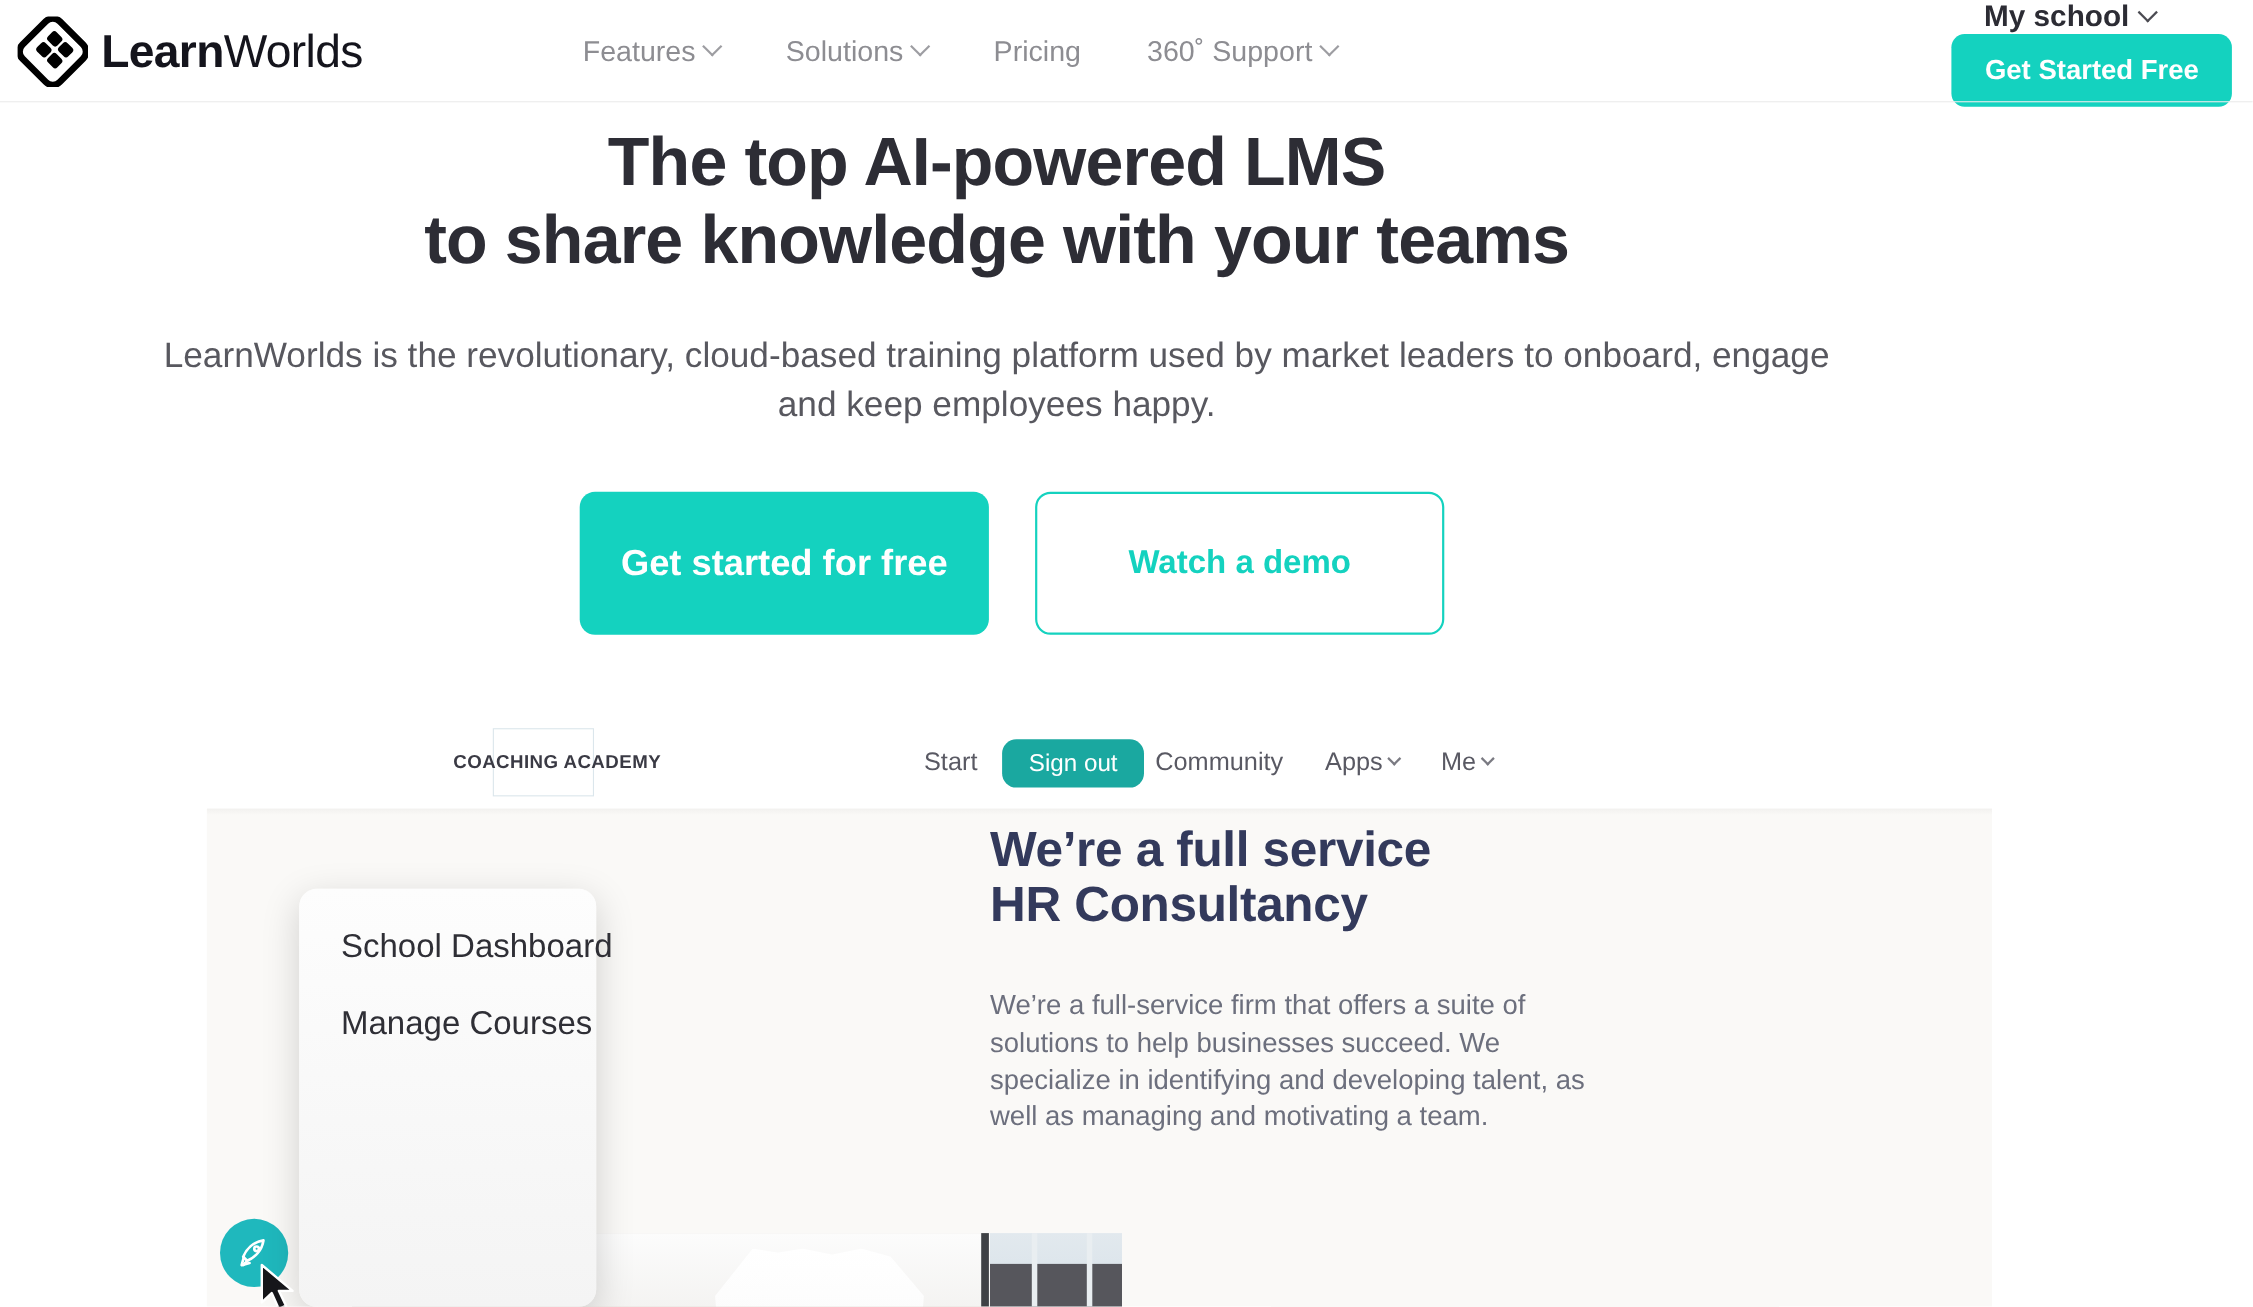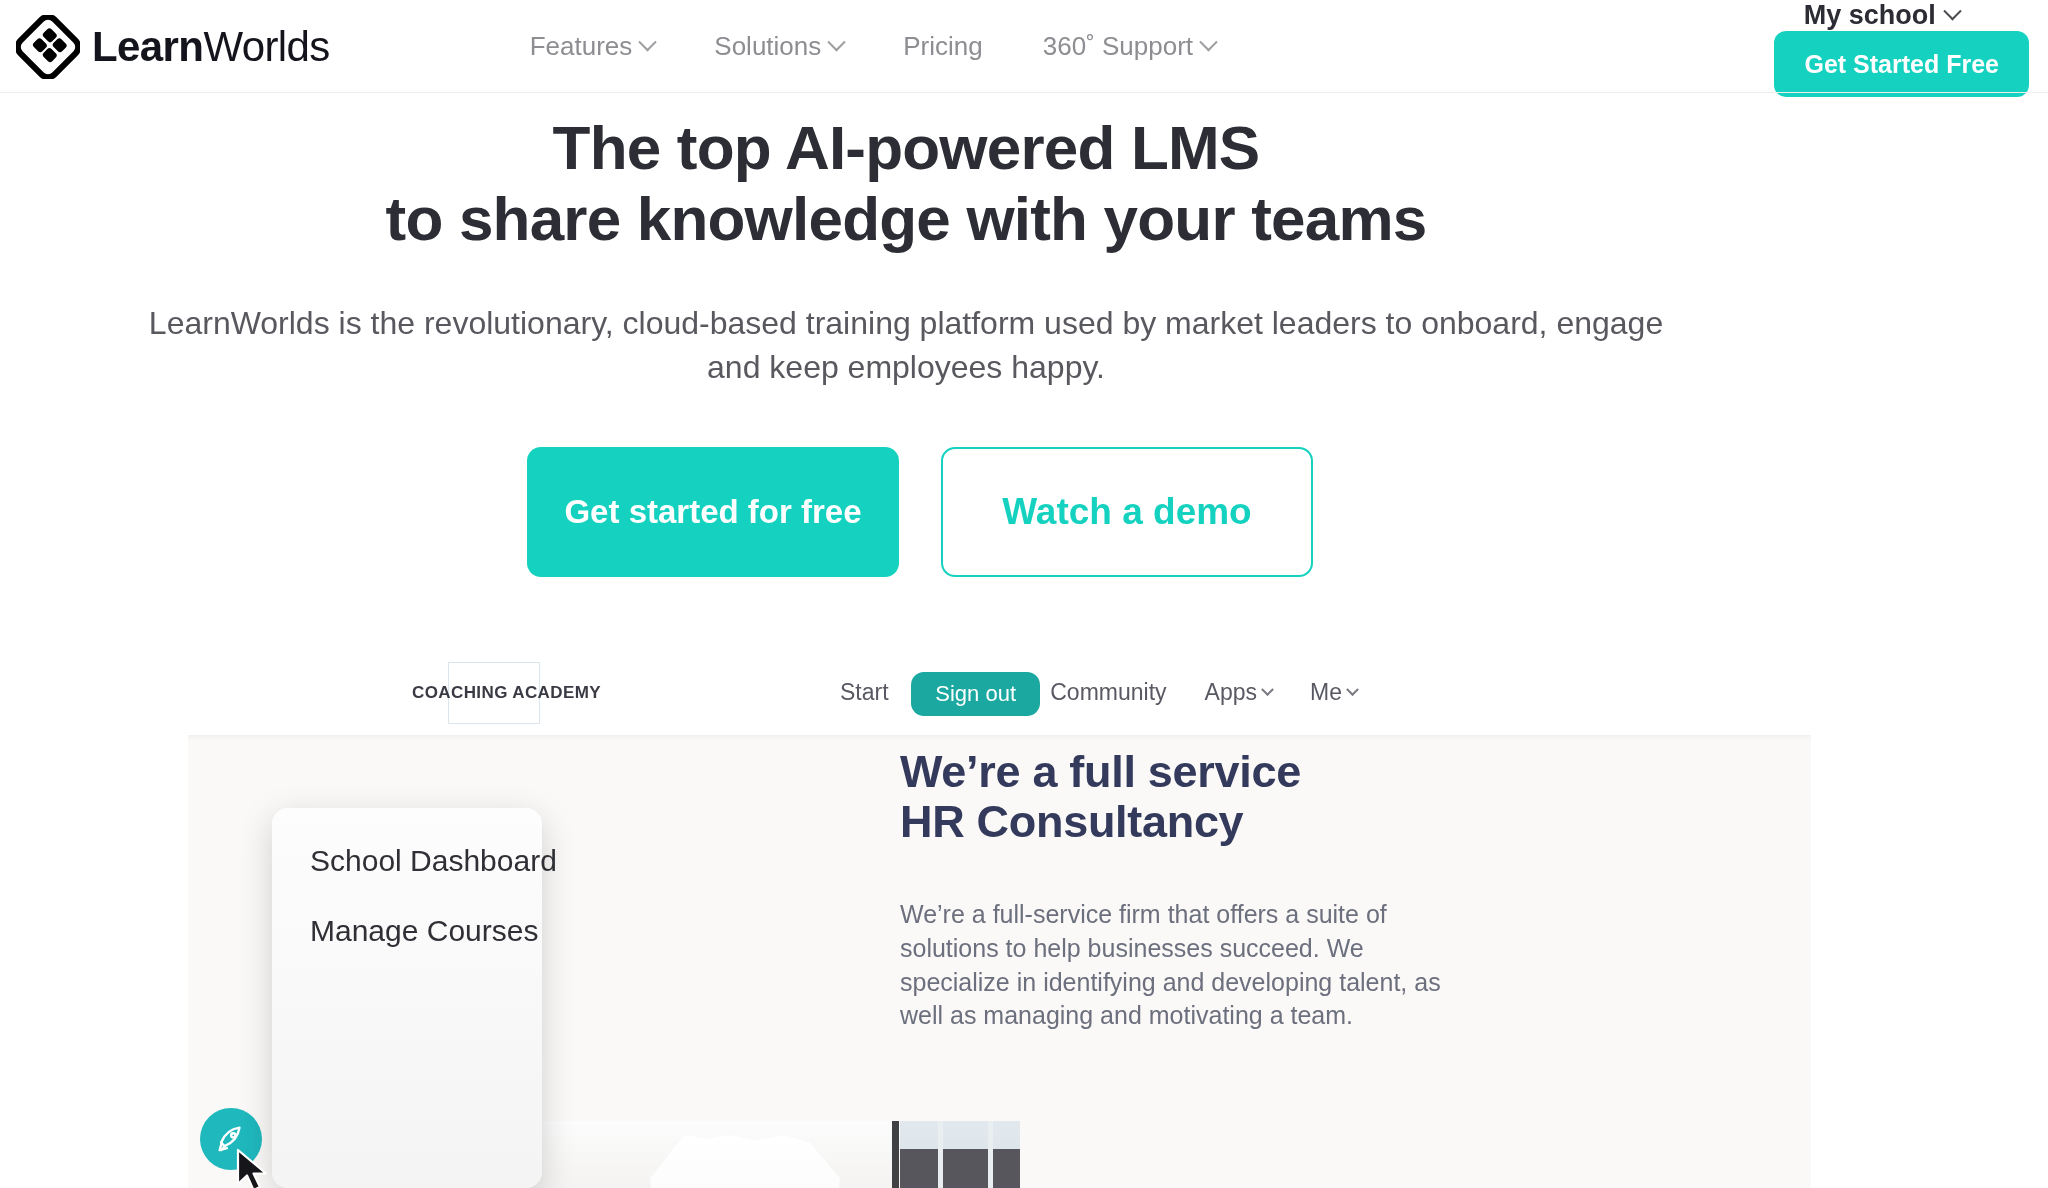--- a/index.html
+++ b/index.html
@@ -66,21 +66,21 @@
   }
   .cta-row {
     margin-top: 58px; display: flex; justify-content: center; align-items: center; gap: 42px; padding-left: 28px;
   }
   .cta-primary {
     background: #14d2bf; color: #fff; border: none; border-radius: 14px;
     width: 372px; height: 130px; font-size: 33px; font-weight: 700; cursor: pointer;
   }
   .cta-secondary {
     background: #fff; color: #14d2bf; border: 2.5px solid #14d2bf; border-radius: 14px;
-    width: 372px; height: 130px; font-size: 37px; font-weight: 700; cursor: pointer;
+    width: 372px; height: 130px; font-size: 30px; font-weight: 700; cursor: pointer;
   }
 
   
   .mockup {
     position: absolute; top: 650px; left: 0; width: 1864px; height: 538px;
     overflow: hidden;
   }
   .mock-nav {
     position: relative; width: 2048px; height: 85px; background: #fff;
     display: flex; align-items: center;

